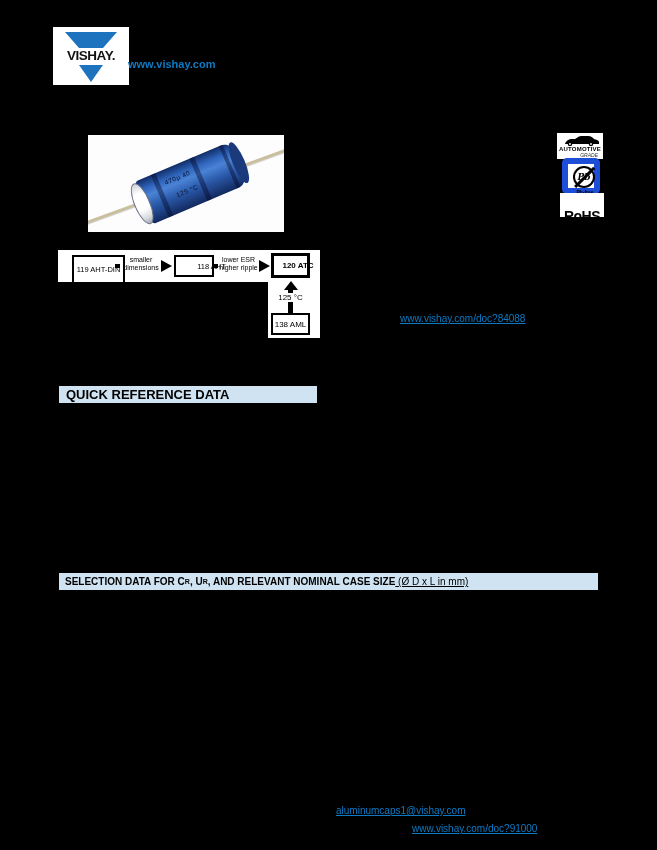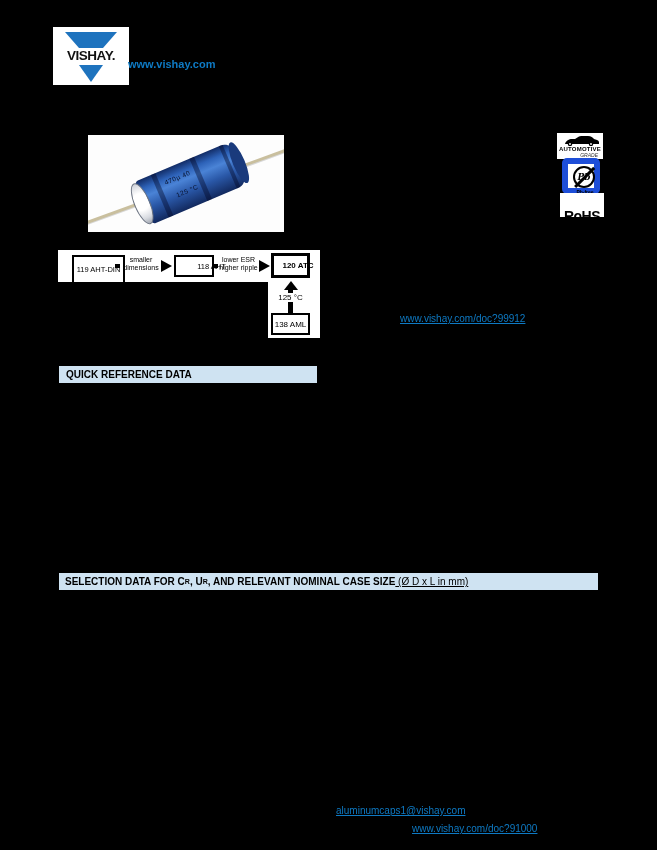--- a/index.html
+++ b/index.html
@@ -62,21 +62,21 @@
   .arrow-head-right{width:0;height:0;border-top:6px solid transparent;border-bottom:6px solid transparent;border-left:11px solid #000;}
   #arrow1-head{left:161px;top:260px;}
   #arrow2-head{left:259px;top:260px;}
   #v-arrow-head{left:284px;top:281px;width:0;height:0;border-left:7px solid transparent;border-right:7px solid transparent;border-bottom:9px solid #000;}
   #v-arrow-shaft{left:288px;top:289px;width:5px;height:24px;background:#000;}
   #temp-label{left:271px;top:293px;width:39px;text-align:center;font-size:8px;background:#fff;}
 
   
   .section-bar{background:#cfe3f2;border:1px solid #000;box-sizing:border-box;display:flex;align-items:center;
     font-weight:bold;color:#000;}
-  #quick-ref-bar{left:58px;top:365px;width:260px;height:19px;font-size:10px;padding-left:7px;}
+  #quick-ref-bar{left:58px;top:385px;width:260px;height:19px;font-size:13px;padding-left:7px;}
   #selection-bar{left:58px;top:572px;width:541px;height:19px;font-size:10px;padding-left:6px;}
   #selection-bar sub{font-size:7px;font-weight:bold;}
   #selection-bar .normal{font-weight:normal;white-space:pre;text-decoration:underline;}
   #selection-bar span{white-space:pre;}
 
   
   .doc-link{color:#0e7ac4;text-decoration:underline;font-size:10px;}
   #features-link{left:400px;top:313px;}
   #email-link{left:336px;top:805px;}
   #disclaimer-link{left:412px;top:823px;}
@@ -152,21 +152,21 @@
     <div>higher ripple</div>
   </div>
   <div class="abs arrow-head-right" id="arrow2-head"></div>
 
   <div class="abs fbox" id="fbox-120">120 ATC</div>
   <div class="abs" id="v-arrow-head"></div>
   <div class="abs" id="v-arrow-shaft"></div>
   <div class="abs" id="temp-label">125 °C</div>
   <div class="abs fbox" id="fbox-138">138 AML</div>
 
-  <a class="abs doc-link" id="features-link" href="#">www.vishay.com/doc?99912</a>
+  <a class="abs doc-link" id="features-link" href="#">www.vishay.com/doc?84088</a>
 
   <div class="abs section-bar" id="quick-ref-bar">
     <span>QUICK REFERENCE DATA</span>
   </div>
 
   <div class="abs section-bar" id="selection-bar">
     <span>SELECTION DATA FOR C</span>
       <sub>R</sub>
       <span>, U</span>
       <sub>R</sub>

